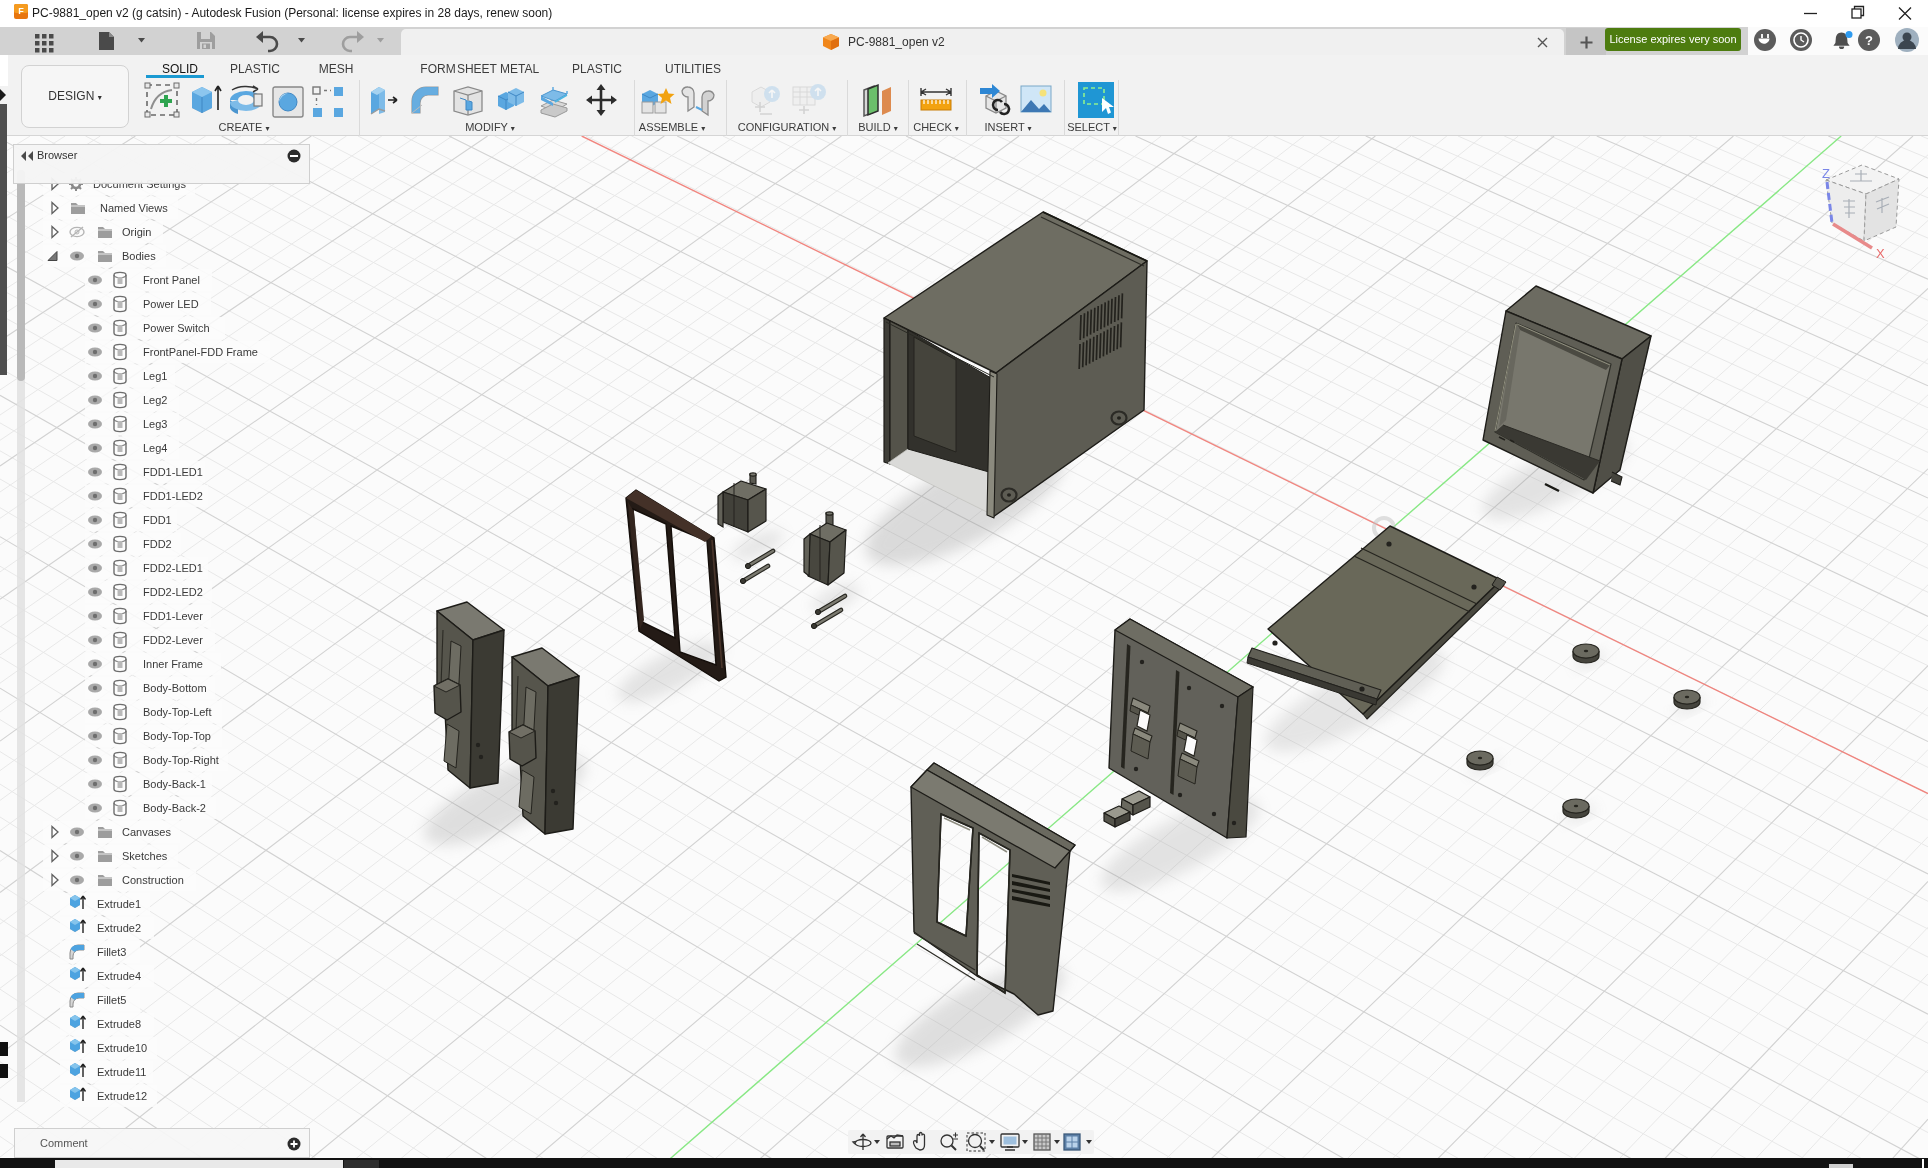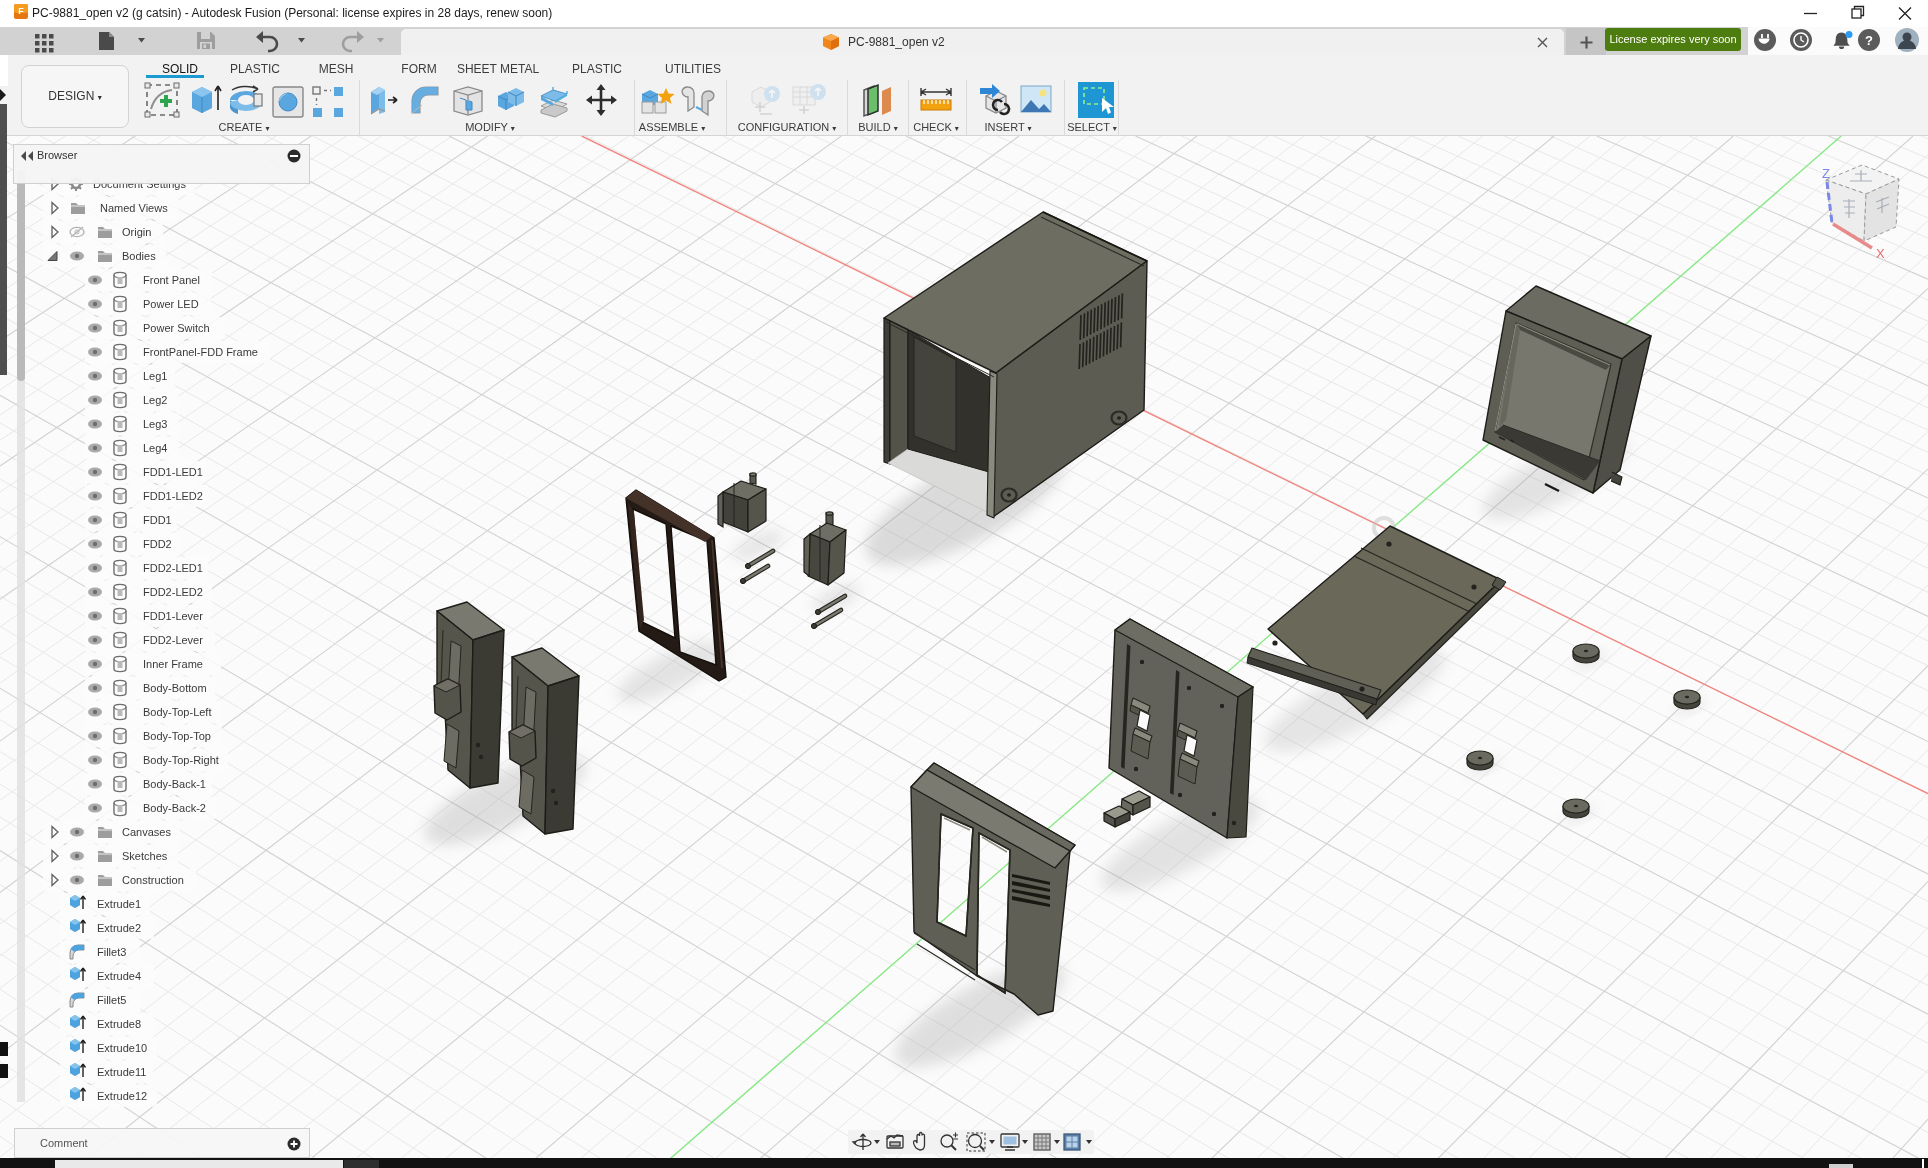--- a/index.html
+++ b/index.html
@@ -282,21 +282,21 @@
     <path d="M145 21 a9 9 0 0 1 18 0 z" fill="#3c4650"></path>
   </svg>
 </div>
 
 <div id="ribbon" class="abs">
   <div id="designbtn" class="abs">DESIGN <span style="font-size:8px">▾</span></div>
   <div class="rtab" style="left:180px;color:#111">SOLID</div>
   <div class="abs" style="left:146px;top:20px;width:58px;height:3px;background:#1b9ad2"></div>
   <div class="rtab" style="left:255px">PLASTIC</div>
   <div class="rtab" style="left:336px">MESH</div>
-  <div class="rtab" style="left:419px">FORM</div>
+  <div class="rtab" style="left:438px">FORM</div>
   <div class="rtab" style="left:498px">SHEET METAL</div>
   <div class="rtab" style="left:597px">PLASTIC</div>
   <div class="rtab" style="left:693px">UTILITIES</div>
   <div class="divider" style="left:359px"></div>
   <div class="divider" style="left:634px"></div>
   <div class="divider" style="left:726px"></div>
   <div class="divider" style="left:847px"></div>
   <div class="divider" style="left:908px"></div>
   <div class="divider" style="left:966px"></div>
   <div class="divider" style="left:1064px"></div>

